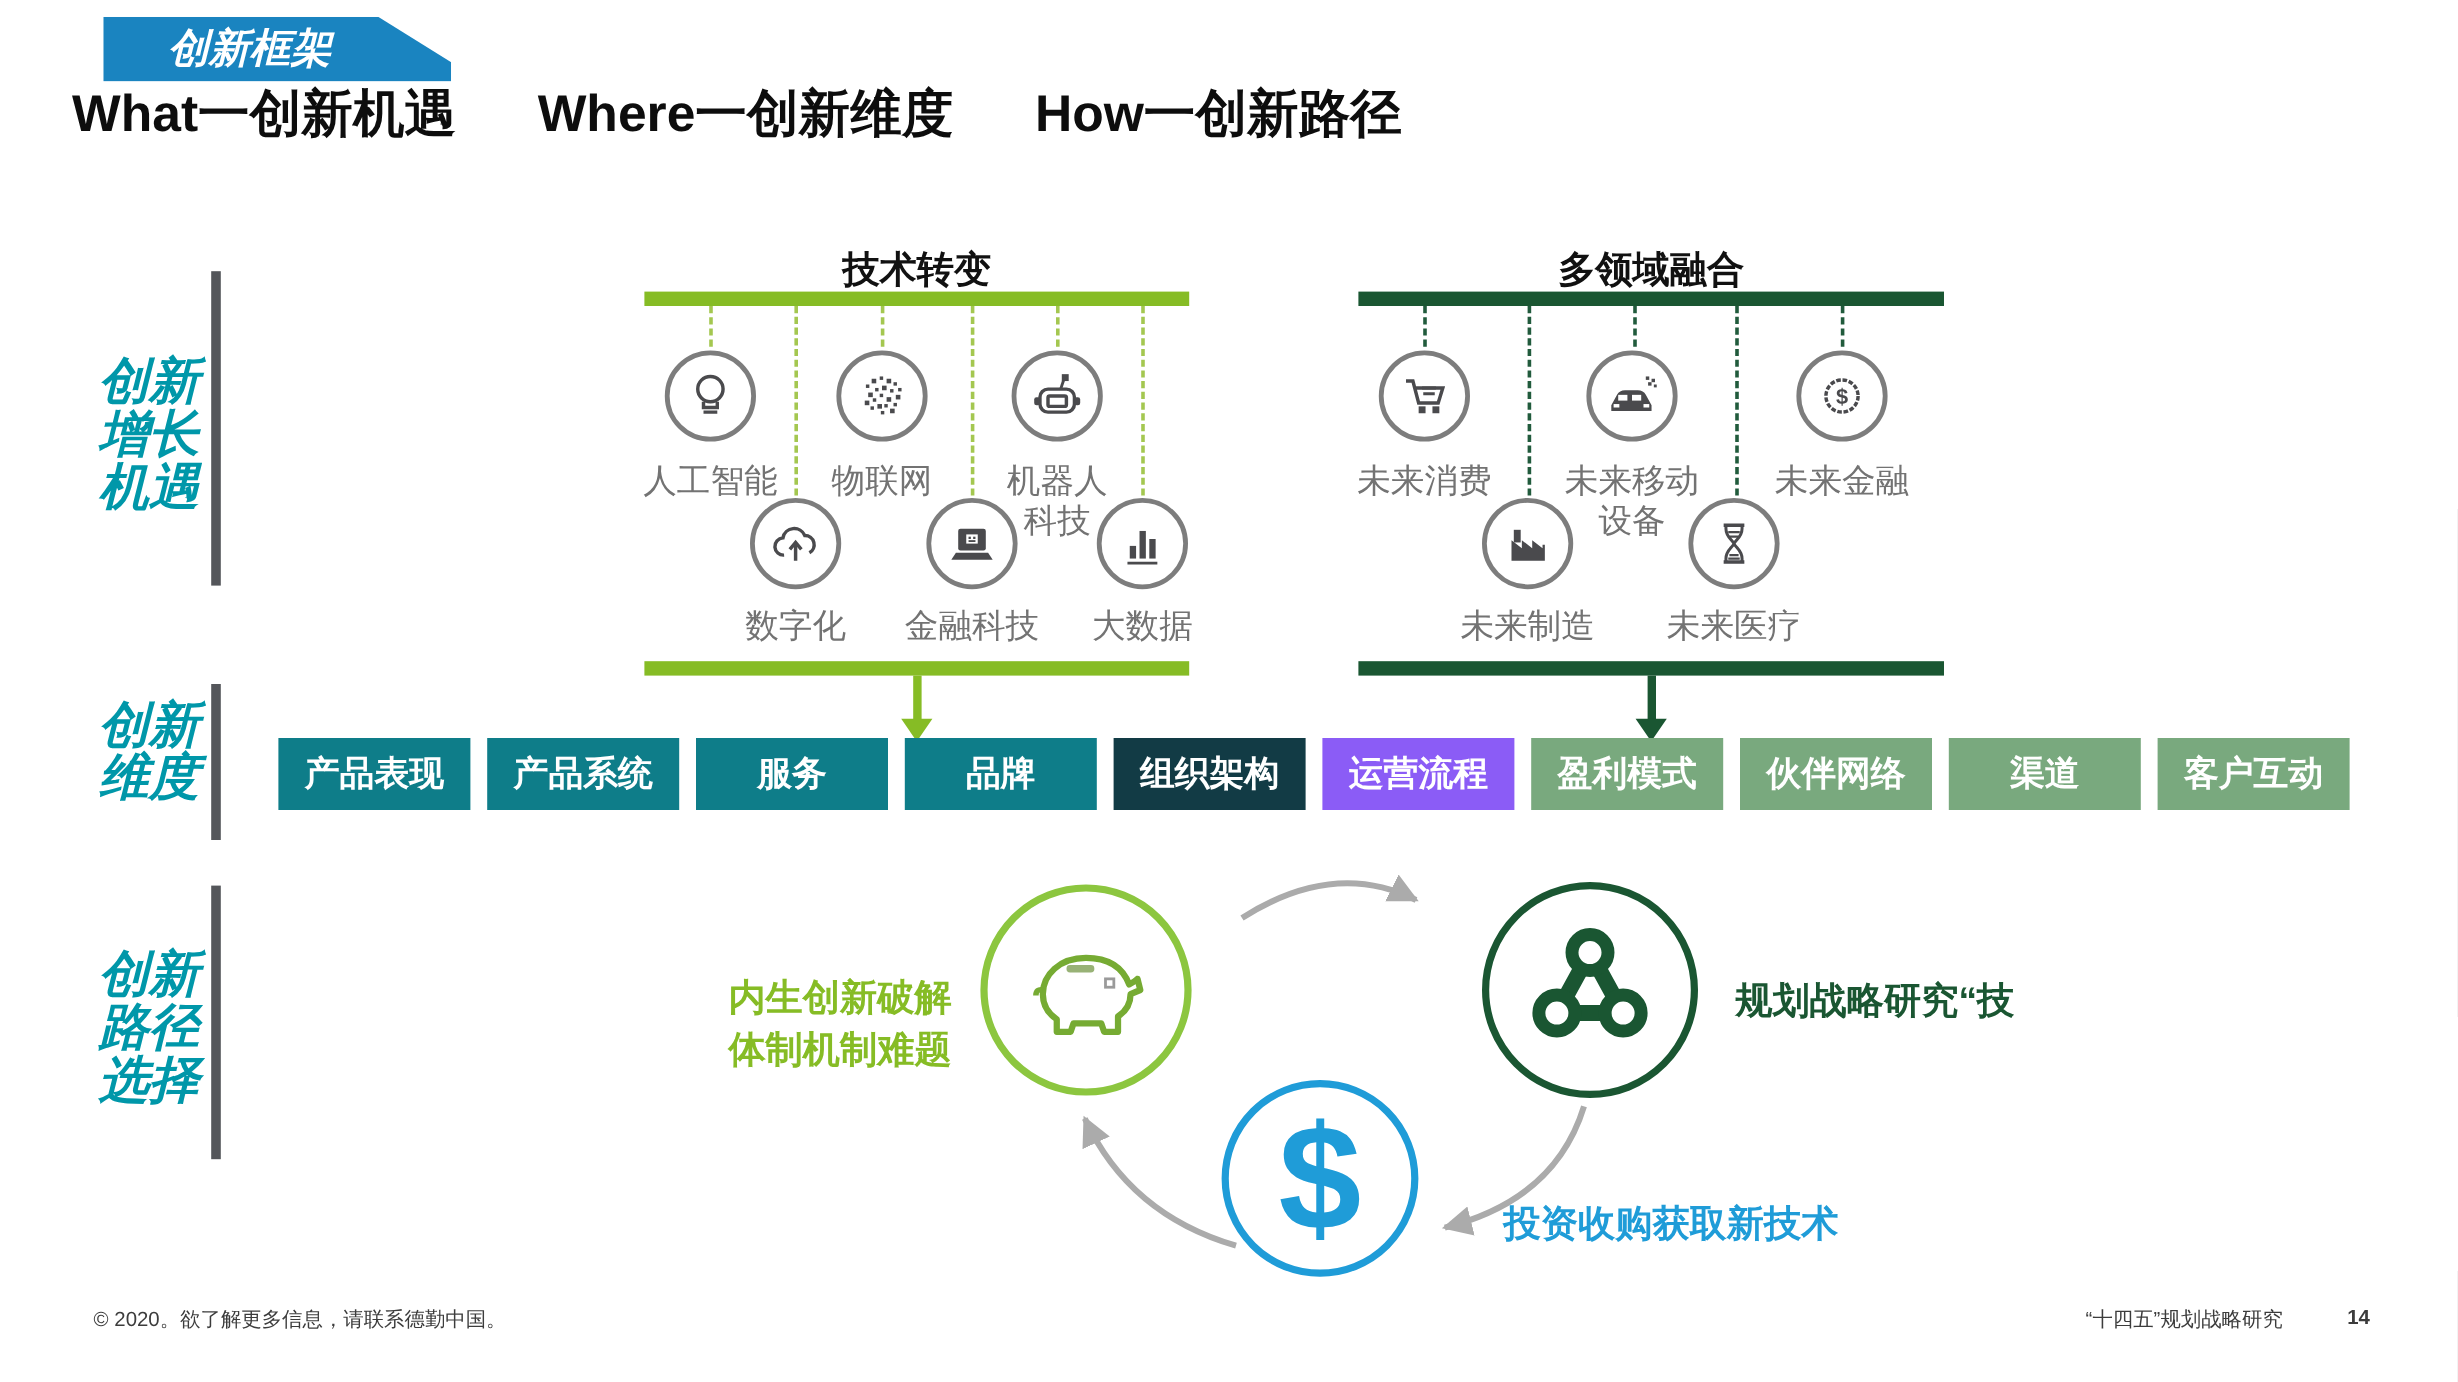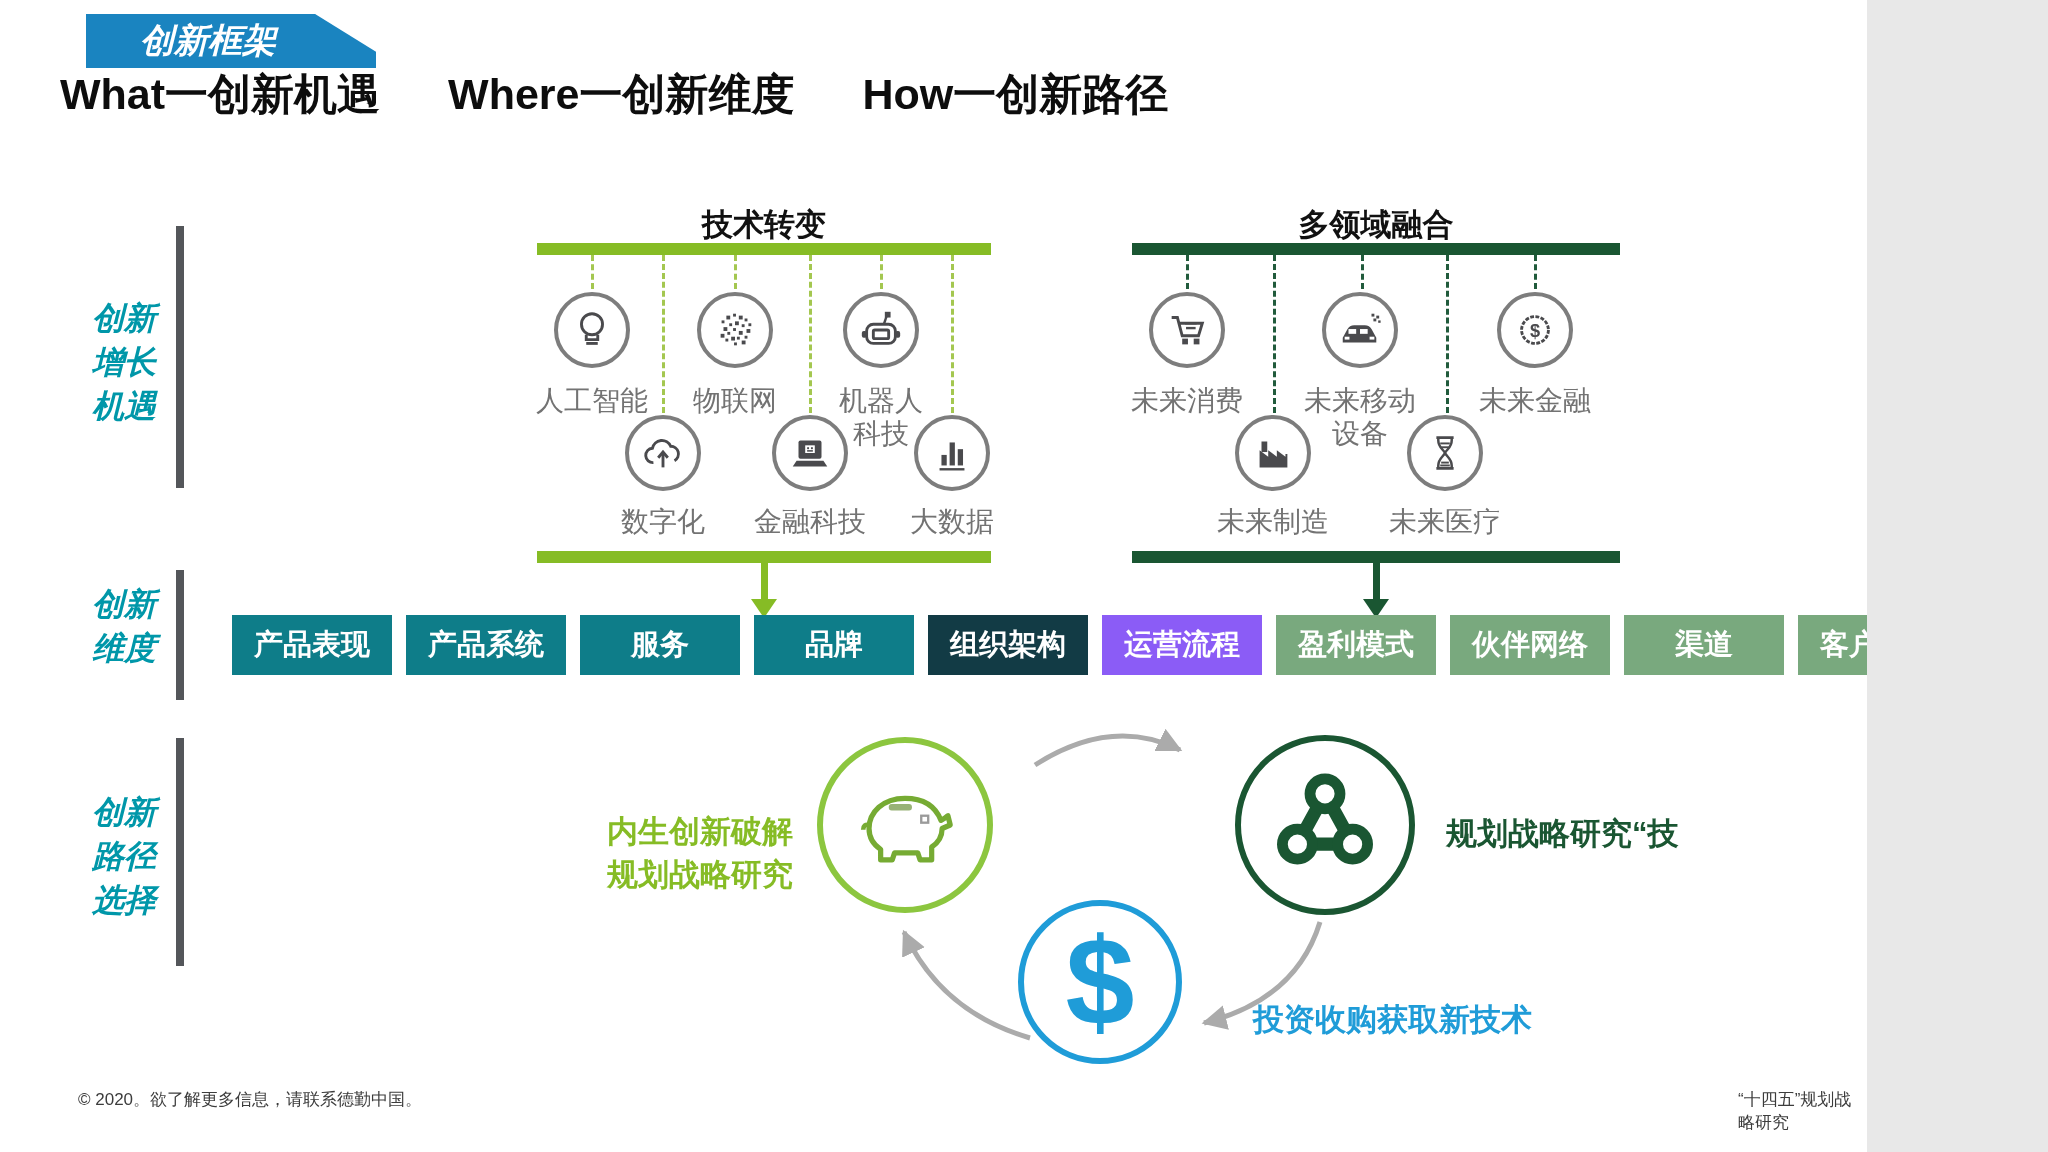--- a/index.html
+++ b/index.html
@@ -1,30 +1,30 @@
 <!DOCTYPE html>
 <html><head>
 <meta charset="utf-8">
 <style>
   html,body{margin:0;padding:0;background:#e8e8e8;}
-  .slide{position:relative;width:1867px;height:1152px;background:#ffffff;overflow:hidden;
+  .slide{position:relative;width:2048px;height:1152px;background:#ffffff;overflow:hidden;
          font-family:"Liberation Sans","DejaVu Sans",sans-serif;}
   .abs{position:absolute;}
 
   
   .badge{position:absolute;left:86px;top:14px;width:290px;height:54px;background:#1A84C0;
          clip-path:polygon(0 0,79% 0,100% 70%,100% 100%,0 100%);
          display:flex;align-items:center;justify-content:center;padding-right:46px;box-sizing:border-box;}
   .badge span{color:#fff;font-size:34px;font-weight:bold;font-style:italic;}
   .title{position:absolute;left:60px;top:66px;font-size:43px;font-weight:bold;color:#0d0d0d;white-space:nowrap;}
   .title .t2{margin-left:56px;}
 
   
   .rail-label{position:absolute;left:78px;width:92px;text-align:center;color:#0097A9;
-              font-weight:bold;font-style:italic;font-size:32px;line-height:44px;}
+              font-weight:bold;font-style:italic;font-size:42px;line-height:44px;}
   .rail-bar{position:absolute;left:176px;width:8px;background:#54565A;}
 
   
   .gtitle{position:absolute;width:400px;text-align:center;font-size:31px;font-weight:bold;color:#111;top:204px;}
   .hbar{position:absolute;height:12px;}
   .dash{position:absolute;width:0;border-left:3px dashed #A4C750;}
   .dashd{position:absolute;width:0;border-left:3px dashed #215B3C;}
 
   
   .ic{position:absolute;width:76px;height:76px;border:4px solid #7d7d7d;border-radius:50%;background:#fff;
@@ -295,21 +295,21 @@
       <circle cx="73" cy="66" r="12.5" fill="#fff" stroke="#1A5632" stroke-width="9"></circle>
     </svg>
   </div>
 
   <div class="big dol-c">
     <span>$</span>
   </div>
 
   <div class="ptext p-green">
     <div>内生创新破解</div>
-    <div>规划战略研究</div>
+    <div>体制机制难题</div>
   </div>
   <div class="ptext p-dark">
     <div>规划战略研究“技</div>
   </div>
   <div class="ptext p-blue">投资收购获取新技术</div>
 
   <div class="foot" style="left:78px;">© 2020。欲了解更多信息，请联系德勤中国。</div>
   <div class="foot" style="left:1738px;">“十四五”规划战略研究</div>
   <div class="foot" style="left:1956px;font-weight:bold;">14</div>
 

